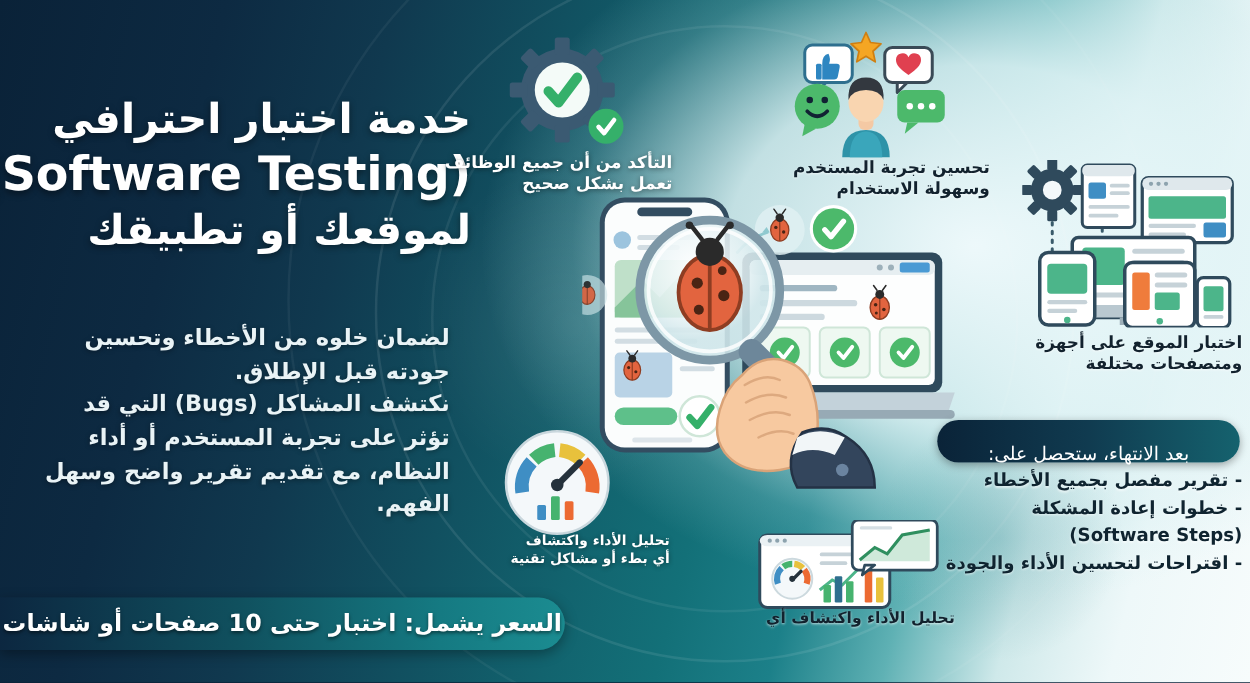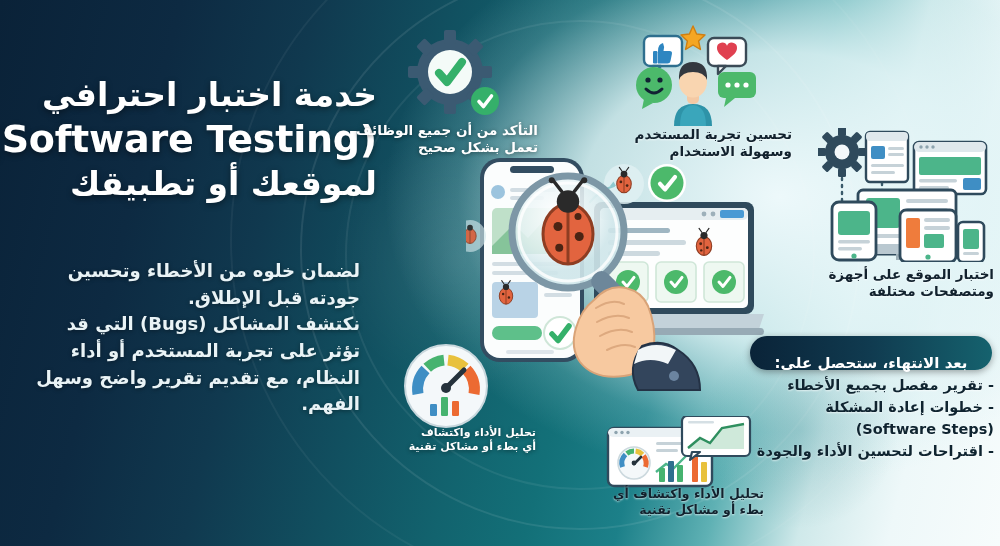--- a/index.html
+++ b/index.html
@@ -93,21 +93,21 @@
 
   
   .deliver-head {
     position: absolute; left: 750px; top: 336px; width: 242px; height: 34px;
     background: linear-gradient(90deg, #0a2338 0%, #103b50 50%, #15626e 100%);
     border-radius: 17px;
     display: flex; align-items: center; justify-content: center;
     box-shadow: 0 2px 7px rgba(0,0,0,0.35);
     direction: rtl;
   }
-  .deliver-head span { color: #fff; font-size: 15px; font-weight: bold; white-space: nowrap; margin-top: 20px; }
+  .deliver-head span { color: #fff; font-size: 15px; font-weight: normal; white-space: nowrap; margin-top: 20px; }
   .deliver-list {
     position: absolute; left: 748px; top: 374px; width: 246px;
     text-align: right; direction: rtl;
   }
   .deliver-list li {
     list-style: none; color: #0f2430; font-weight: bold;
     font-size: 14.5px; line-height: 1.52; white-space: nowrap;
     text-shadow: 0 1px 2px rgba(255,255,255,0.65);
   }
 
@@ -147,20 +147,23 @@
     <span class="ln">خدمة اختبار احترافي</span>
     <span class="ln en">(Software Testing)</span>
     <span class="ln">لموقعك أو تطبيقك</span>
   </div>
 
   <div class="body-copy">
     <p>لضمان خلوه من الأخطاء وتحسين جودته قبل الإطلاق.</p>
     <p>نكتشف المشاكل (Bugs) التي قد تؤثر على تجربة المستخدم أو أداء النظام، مع تقديم تقرير واضح وسهل الفهم.</p>
   </div>
 
+  <div class="price-banner">
+    <span>السعر يشمل: اختبار حتى 10 صفحات أو شاشات</span>
+  </div>
 
   <div class="icon-wrap" id="icon-gear-check">
     <svg viewBox="0 0 104 96" width="104" height="96">
       <g transform="translate(46,44)">
         <g fill="#3b5a72">
           <circle r="33"></circle>
           <g>
             <rect x="-6" y="-42" width="12" height="14" rx="2"></rect>
             <rect x="-6" y="28" width="12" height="14" rx="2"></rect>
             <rect x="-42" y="-6" width="14" height="12" rx="2"></rect>
@@ -527,21 +530,20 @@
     <span class="l">ومتصفحات مختلفة</span>
   </div>
 
   <div class="cap cap-light" id="cap-perf-left">
     <span class="l">تحليل الأداء واكتشاف</span>
     <span class="l">أي بطء أو مشاكل تقنية</span>
   </div>
 
   <div class="cap cap-dark" id="cap-perf-bot">
     <span class="l">تحليل الأداء واكتشاف أي</span>
-    <span class="l">بطء أو مشاكل تقنية</span>
   </div>
 
   <div class="deliver-head">
     <span>بعد الانتهاء، ستحصل على:</span>
   </div>
   <ul class="deliver-list">
     <li>- تقرير مفصل بجميع الأخطاء</li>
     <li>- خطوات إعادة المشكلة</li>
     <li>(Software Steps)</li>
     <li>- اقتراحات لتحسين الأداء والجودة</li>

